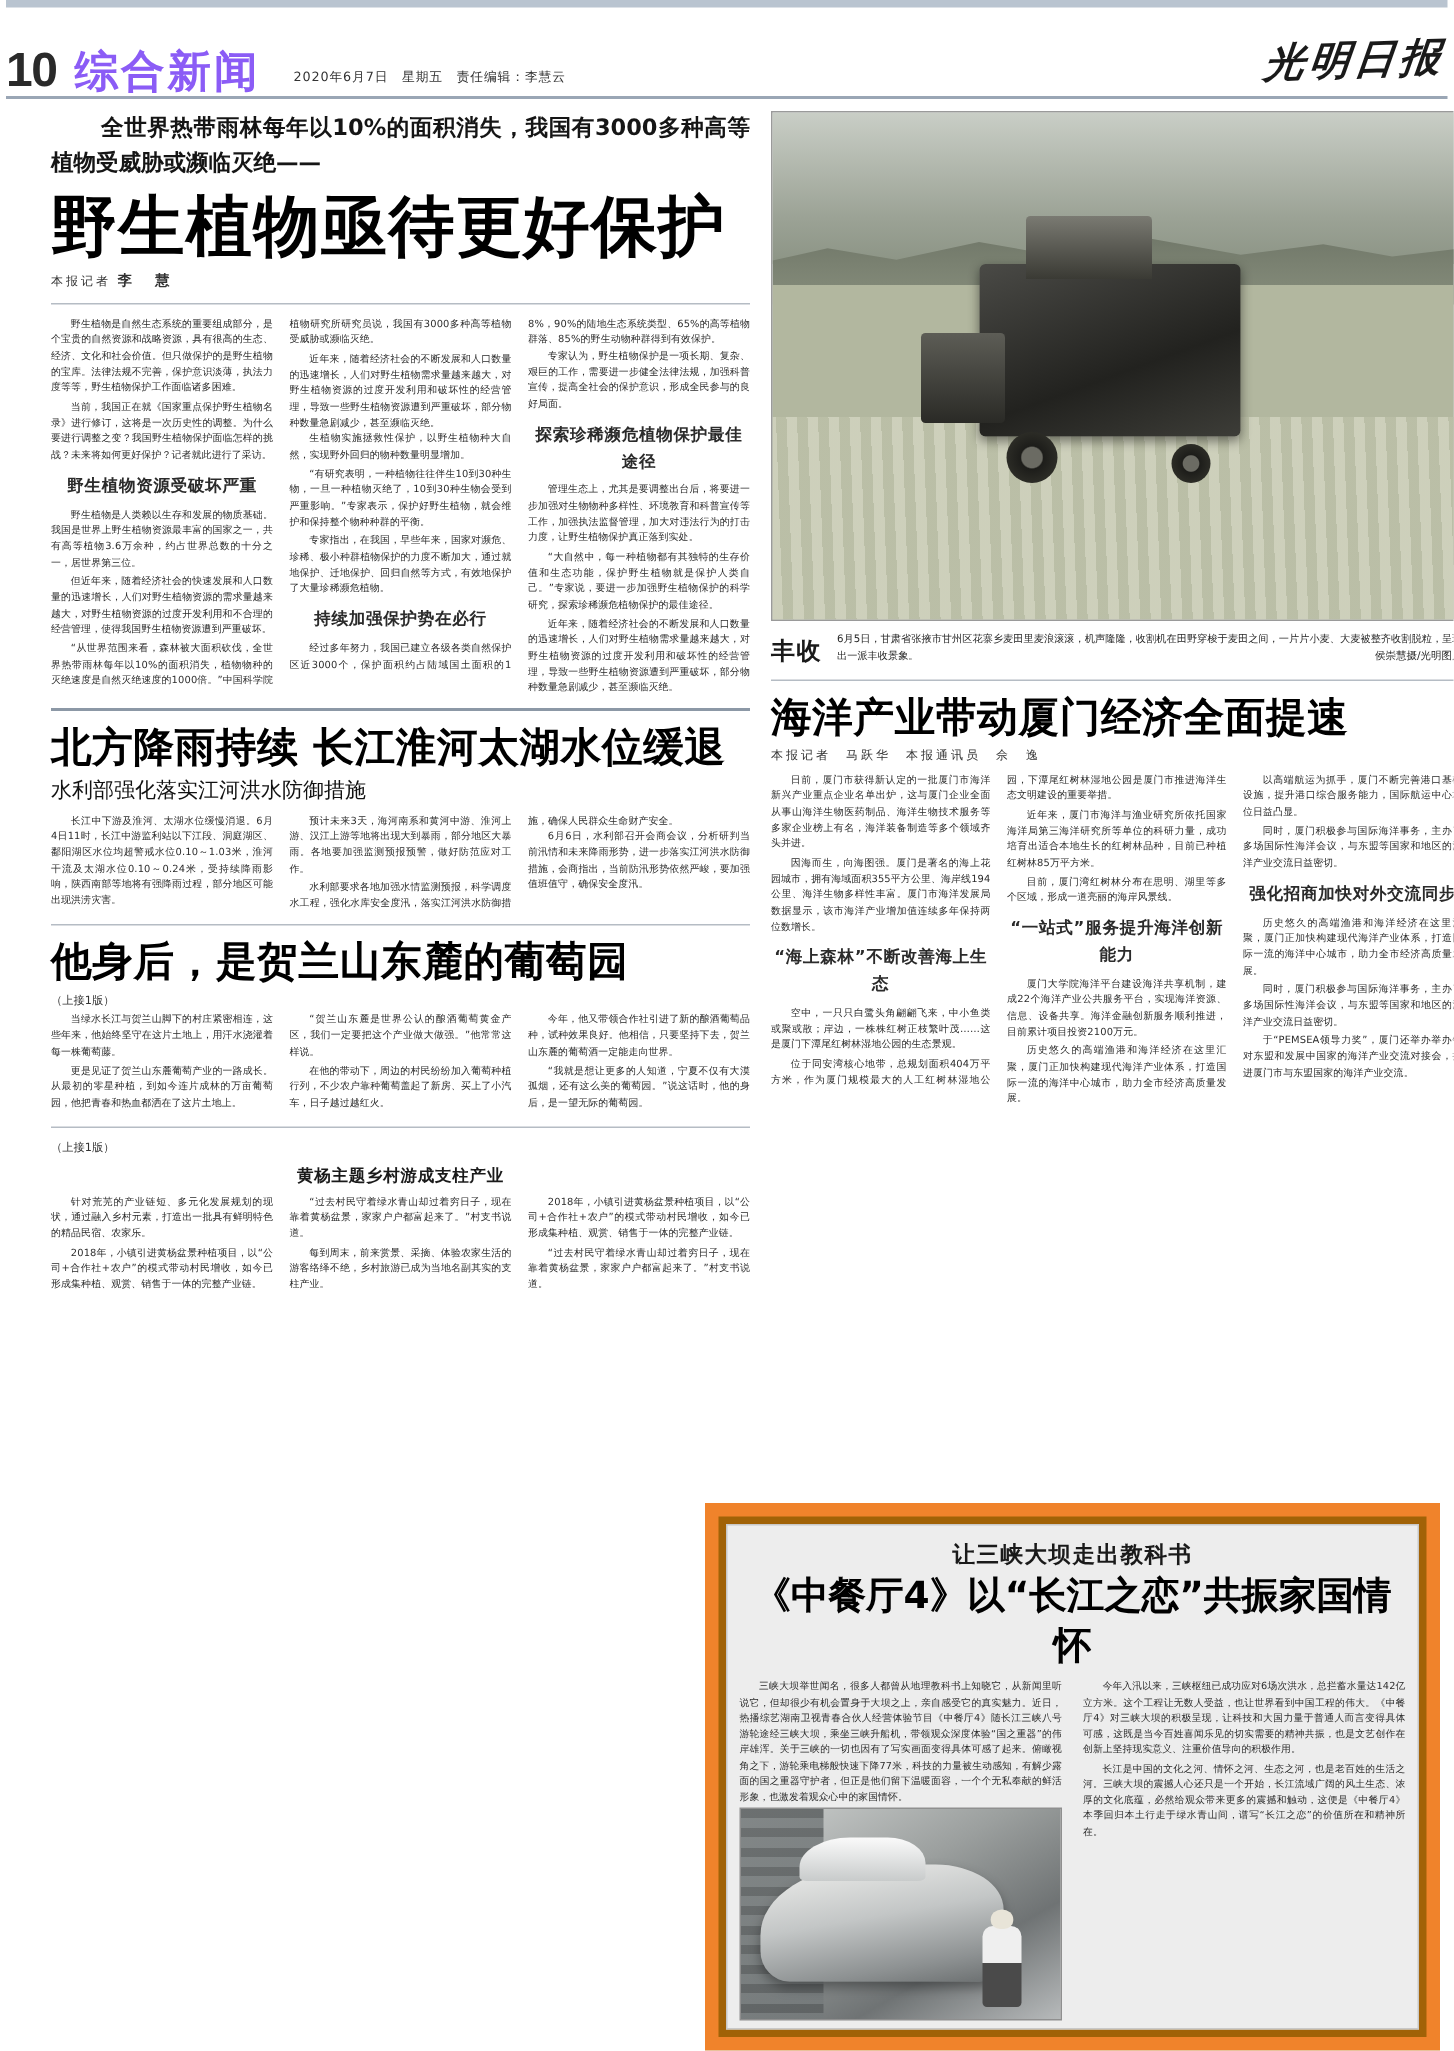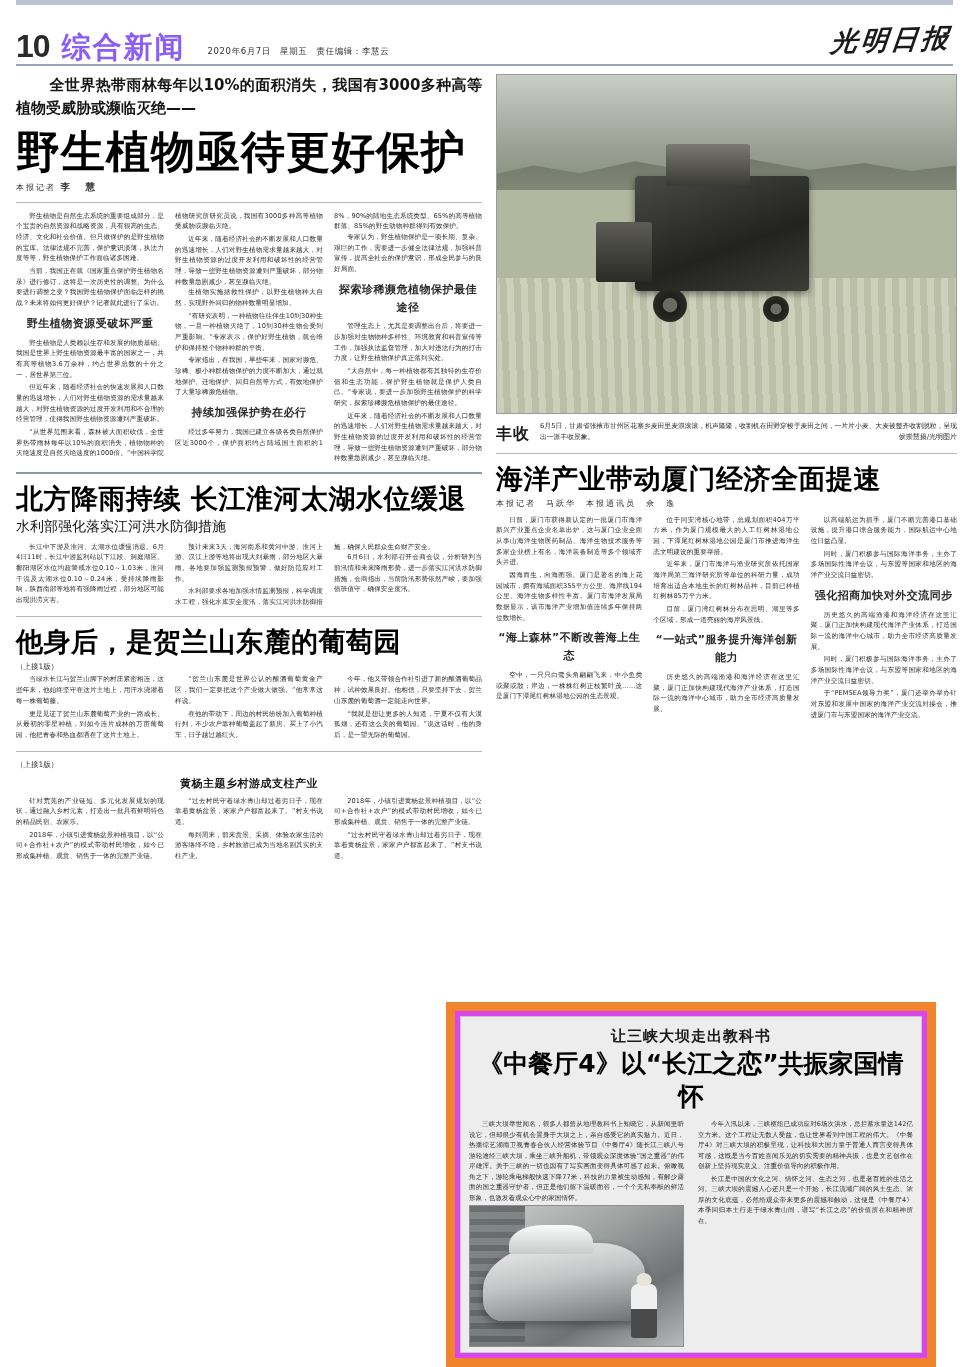--- a/index.html
+++ b/index.html
@@ -13,21 +13,21 @@
     font-family: "DejaVu Sans", "Liberation Sans", sans-serif;
     color: #1a1a1a;
     overflow: hidden;
     position: relative;
   }
   .page {
     position: relative;
     width: 969px;
     height: 1367px;
     box-sizing: border-box;
-    padding: 0 16px;
+    padding: 0 4px;
     background: #fff;
   }
 
   
   .masthead {
     position: relative;
     height: 62px;
     border-bottom: 2px solid #9aa6b5;
     display: flex;
     align-items: flex-end;
@@ -142,21 +142,21 @@
 
   .hr-thin { border: 0; border-top: 1px solid #b5bcc4; margin: 8px 0; }
   .hr-med  { border: 0; border-top: 2px solid #8c98a6; margin: 8px 0; }
 
   
   .main-grid {
     display: flex;
     gap: 14px;
     margin-top: 8px;
   }
-  .left-col  { width: 466px; flex: 0 0 466px; }
+  .left-col  { width: 466px; flex: 0 0 466px; margin-left: 30px; }
   .right-col { width: 461px; flex: 0 0 461px; }
 
   
   .photo {
     width: 100%;
     background: linear-gradient(170deg,#cfd3cc 0%,#b7bcb2 18%,#9fa79a 38%,#8e978a 58%,#aeb4a6 78%,#c4c8bc 100%);
     position: relative;
     overflow: hidden;
     border: 1px solid #9a9a9a;
     box-sizing: border-box;
@@ -257,27 +257,27 @@
   }
   .caption-body {
     font-size: 6.8px; line-height: 1.6; text-align: justify;
     color: #262626; flex: 1; word-break: break-all;
   }
   .caption-credit { font-weight: 400; float: right; font-size: 7px; }
 
   
   .feature-box {
     position: absolute;
-    left: 446px;
+    left: 470px;
     top: 1002px;
     width: 490px;
     height: 365px;
     border: 9px solid #f0832b;
     box-sizing: border-box;
-    background: #d946ef;
+    background: #a16207;
     padding: 5px;
   }
   .feature-inner {
     border: 1px solid #c8c8c8;
     background: #ededed;
     height: 100%;
     box-sizing: border-box;
     padding: 6px 8px;
     overflow: hidden;
   }
@@ -449,20 +449,21 @@
           <p>日前，厦门市获得新认定的一批厦门市海洋新兴产业重点企业名单出炉，这与厦门企业全面从事山海洋生物医药制品、海洋生物技术服务等多家企业榜上有名，海洋装备制造等多个领域齐头并进。</p>
           <p>因海而生，向海图强。厦门是著名的海上花园城市，拥有海域面积355平方公里、海岸线194公里、海洋生物多样性丰富。厦门市海洋发展局数据显示，该市海洋产业增加值连续多年保持两位数增长。</p>
           <h3 class="col-subhead">“海上森林”不断改善海上生态</h3>
           <p>空中，一只只白鹭头角翩翩飞来，中小鱼类或聚或散；岸边，一株株红树正枝繁叶茂……这是厦门下潭尾红树林湿地公园的生态景观。</p>
           <p>位于同安湾核心地带，总规划面积404万平方米，作为厦门规模最大的人工红树林湿地公园，下潭尾红树林湿地公园是厦门市推进海洋生态文明建设的重要举措。</p>
           <p>近年来，厦门市海洋与渔业研究所依托国家海洋局第三海洋研究所等单位的科研力量，成功培育出适合本地生长的红树林品种，目前已种植红树林85万平方米。</p>
           <p>目前，厦门湾红树林分布在思明、湖里等多个区域，形成一道亮丽的海岸风景线。</p>
         </div>
         <div class="body-text">
           <h3 class="col-subhead">“一站式”服务提升海洋创新能力</h3>
+          <p>厦门大学院海洋平台建设海洋共享机制，建成22个海洋产业公共服务平台，实现海洋资源、信息、设备共享。海洋金融创新服务顺利推进，目前累计项目投资2100万元。</p>
           <p>历史悠久的高端渔港和海洋经济在这里汇聚，厦门正加快构建现代海洋产业体系，打造国际一流的海洋中心城市，助力全市经济高质量发展。</p>
           <p>以高端航运为抓手，厦门不断完善港口基础设施，提升港口综合服务能力，国际航运中心地位日益凸显。</p>
           <p>同时，厦门积极参与国际海洋事务，主办了多场国际性海洋会议，与东盟等国家和地区的海洋产业交流日益密切。</p>
         </div>
         <div class="body-text">
           <h3 class="col-subhead">强化招商加快对外交流同步</h3>
           <p>历史悠久的高端渔港和海洋经济在这里汇聚，厦门正加快构建现代海洋产业体系，打造国际一流的海洋中心城市，助力全市经济高质量发展。</p>
           <p>同时，厦门积极参与国际海洋事务，主办了多场国际性海洋会议，与东盟等国家和地区的海洋产业交流日益密切。</p>
           <p>于“PEMSEA领导力奖”，厦门还举办举办针对东盟和发展中国家的海洋产业交流对接会，推进厦门市与东盟国家的海洋产业交流。</p>
         </div>

